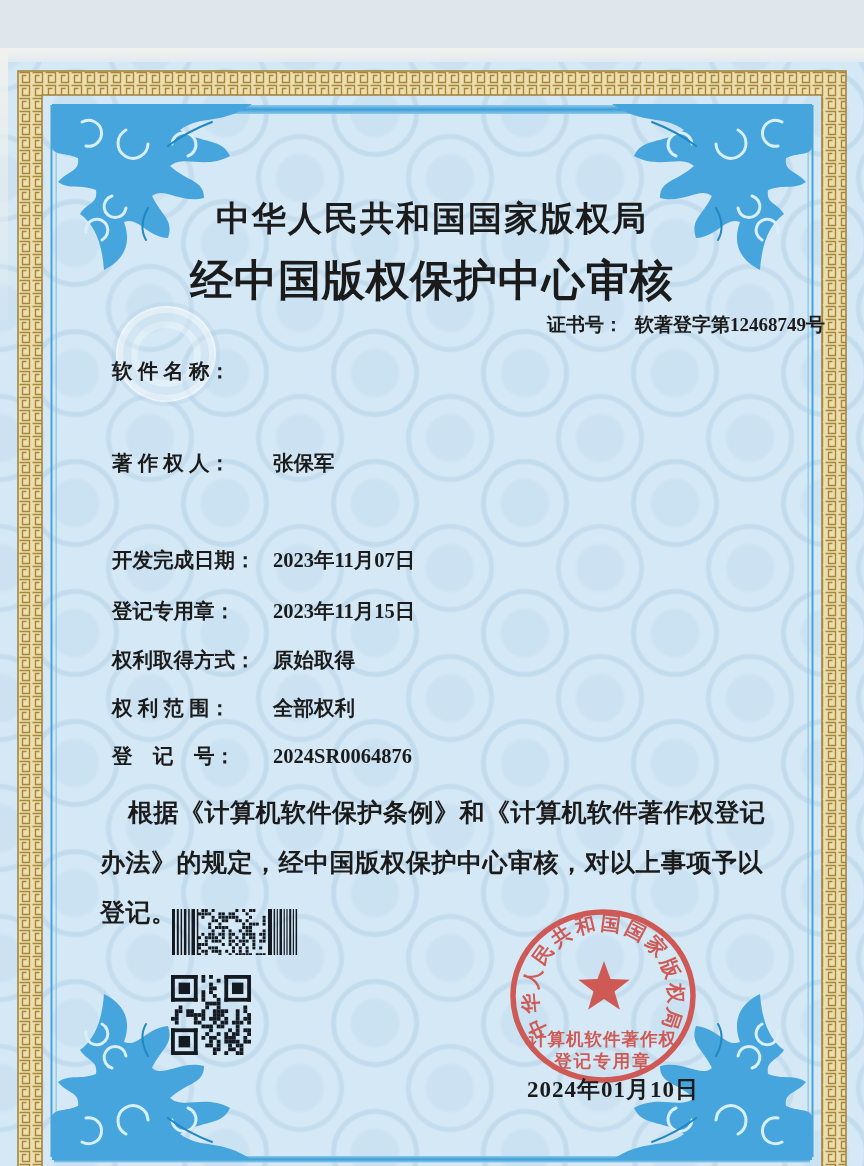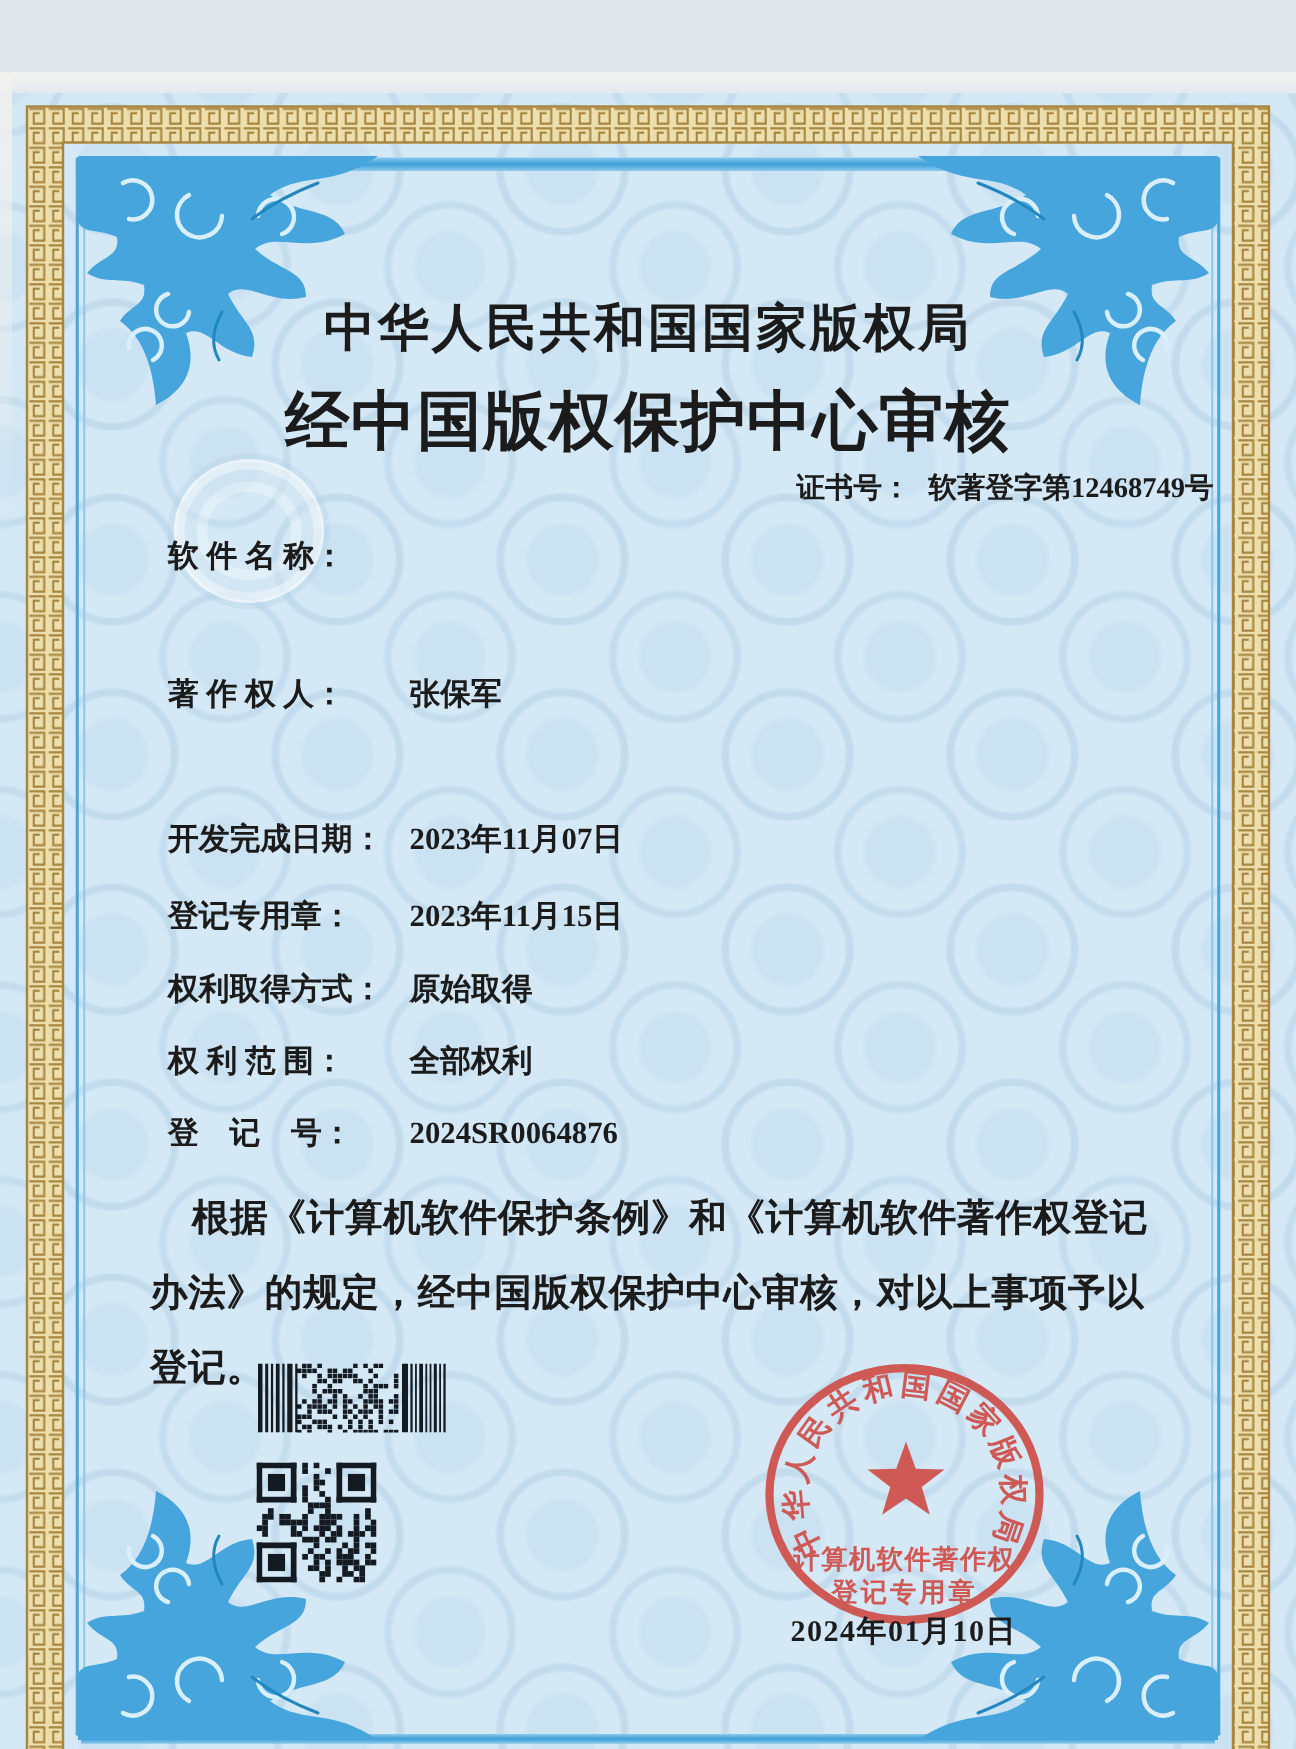--- a/index.html
+++ b/index.html
@@ -20,38 +20,38 @@
   .photo-strip{position:absolute;left:0;top:0;width:864px;height:14px;background:linear-gradient(#f2f3ef,#e3eaf0);}
   .photo-strip-left{position:absolute;left:0;top:0;width:8px;height:300px;background:linear-gradient(180deg,rgba(240,241,237,.95),rgba(240,241,237,0));}
   .deco{position:absolute;left:0;top:0;}
   .emboss{
     position:absolute;left:116px;top:258px;width:96px;height:92px;border-radius:50%;
     border:2px solid rgba(255,255,255,.6);
     box-shadow:0 0 0 4px rgba(173,205,229,.28), inset 0 0 0 5px rgba(255,255,255,.4), inset 0 0 0 13px rgba(173,205,229,.25), inset 0 0 0 20px rgba(255,255,255,.3);
   }
   .authority{position:absolute;left:0;top:148px;width:864px;text-align:center;font-size:34px;font-weight:bold;letter-spacing:2px;}
   .cert-title{position:absolute;left:0;top:204px;width:864px;text-align:center;font-size:43px;font-weight:bold;letter-spacing:1px;}
-  .certno{position:absolute;left:531px;top:264px;font-size:19px;font-weight:bold;}
+  .certno{position:absolute;left:547px;top:264px;font-size:19px;font-weight:bold;}
   .certno .v{margin-left:12px;}
   .row{position:absolute;left:112px;font-size:20.5px;font-weight:bold;line-height:24.5px;}
   .row .label{position:absolute;left:0;top:0;white-space:pre;text-align:right;}
   .row .val{position:absolute;left:158px;top:0;white-space:pre;}
   .row-name{top:311px;}
   .row-name .val{width:517px;white-space:normal;}
   .row-author{top:403px;}
   .row-f0{top:500px;} .row-f1{top:551px;} .row-f2{top:600px;} .row-f3{top:648px;} .row-f4{top:696px;}
   .row-f0 .val,.row-f1 .val,.row-f2 .val,.row-f3 .val,.row-f4 .val,.row-author .val{left:161px;}
   .statement{
     position:absolute;left:100px;top:740px;width:688px;margin:0;
     font-size:25px;font-weight:bold;line-height:50px;letter-spacing:.5px;text-indent:28px;
   }
   .barcode{position:absolute;left:172px;top:861px;}
   .qr{position:absolute;left:171px;top:927px;}
   .seal{position:absolute;left:0;top:0;}
-  .issue-date{position:absolute;left:527px;top:1026px;font-size:20px;font-weight:bold;letter-spacing:1px;}
+  .issue-date{position:absolute;left:527px;top:1026px;font-size:23px;font-weight:bold;letter-spacing:1px;}
 </style>
 </head>
 <body>
 
 <div class="page">
 
   <svg class="deco" width="864" height="1166" viewBox="0 0 864 1166">
     <defs>
       <pattern id="meander" width="13" height="13" patternUnits="userSpaceOnUse" patternTransform="translate(18,23)">
         <rect width="13" height="13" fill="#ecdfad"></rect>

